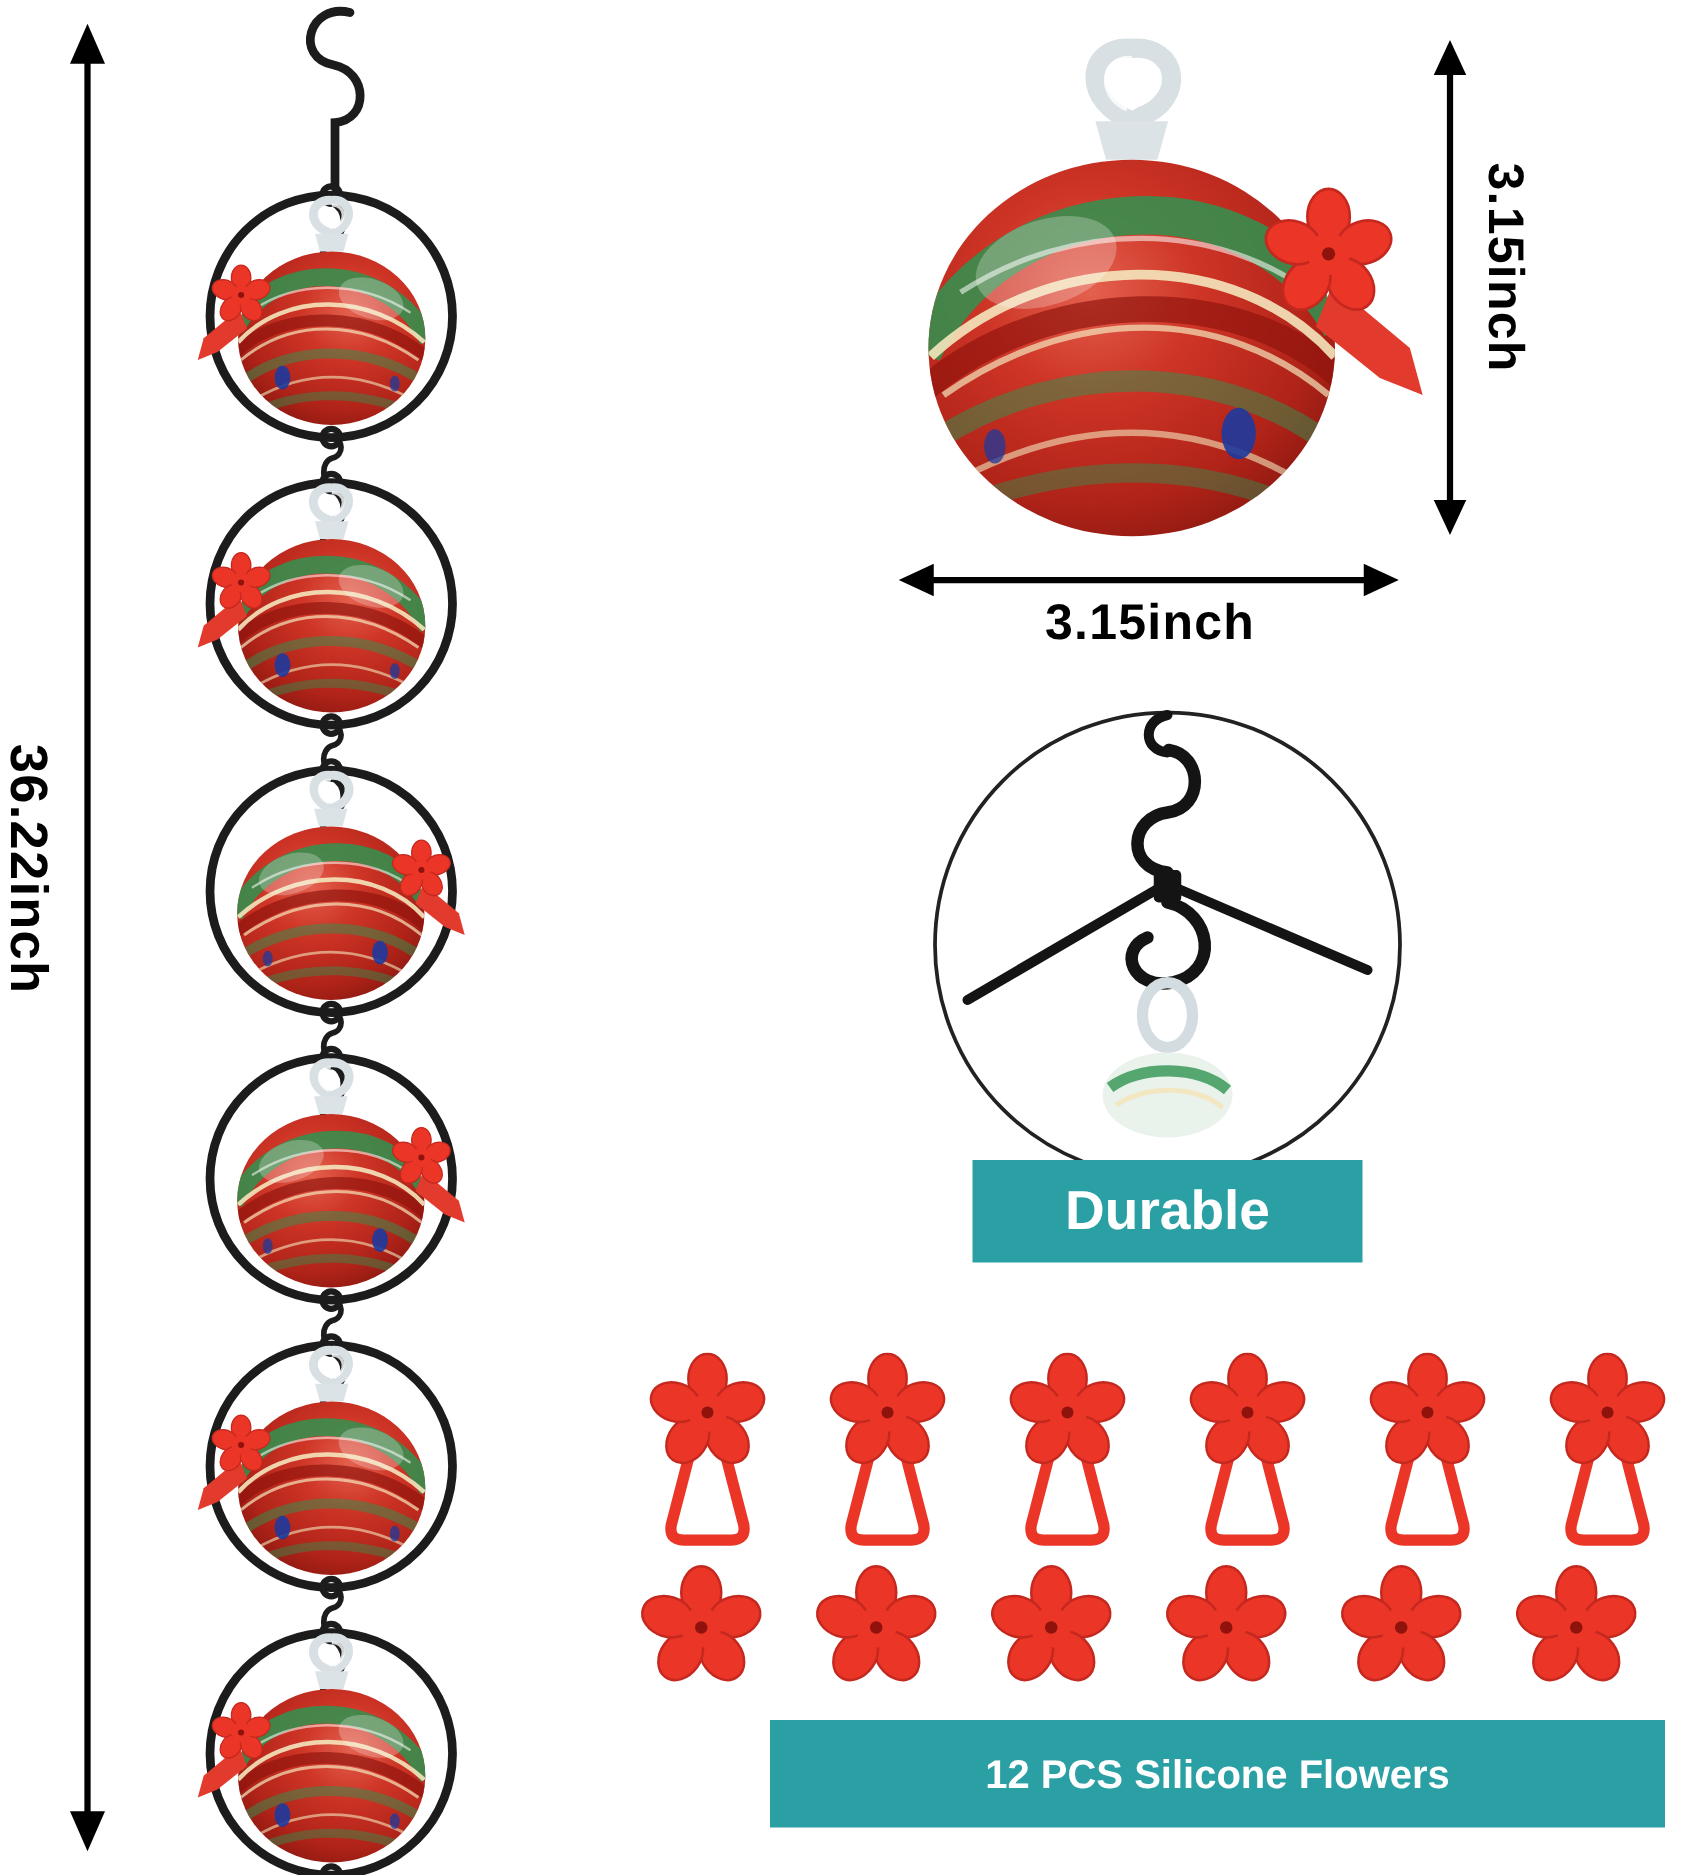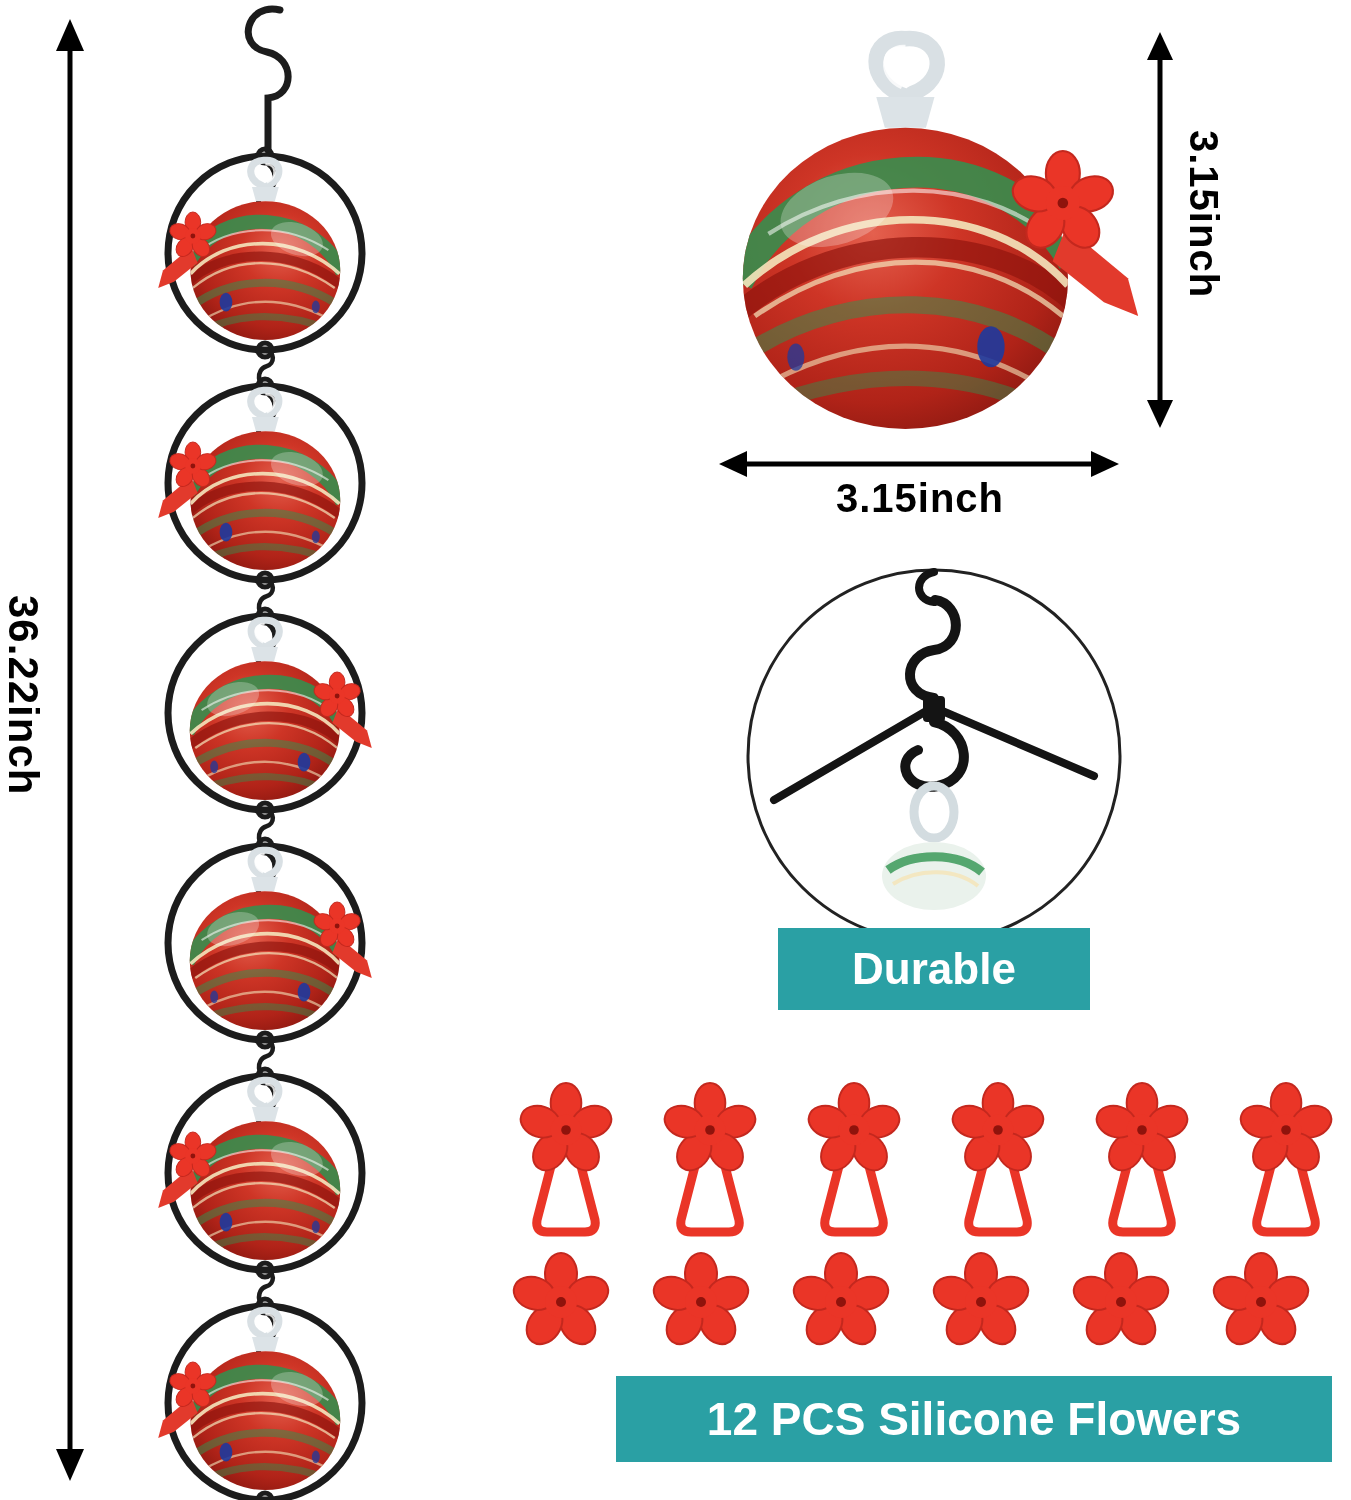--- a/index.html
+++ b/index.html
@@ -11,21 +11,21 @@
   .dim-label{
     font-weight:700;color:#000;font-size:42px;line-height:1;
     font-family:"Liberation Sans",sans-serif;letter-spacing:1px;white-space:nowrap;
   }
   .dim-vertical{writing-mode:vertical-rl}
   .badge{
     position:absolute;display:flex;align-items:center;justify-content:center;
     color:#fff;font-weight:700;text-align:center;
   }
   #durable-badge{left:778px;top:928px;width:312px;height:82px;font-size:44px}
-  #flowers-banner{left:616px;top:1376px;width:716px;height:86px;font-size:46px}
+  #flowers-banner{left:616px;top:1376px;width:716px;height:86px;font-size:32px}
   .flower-row{position:absolute;display:flex}
   #flower-row-hooks{left:505px;top:1082px;gap:22px}
   #flower-row-plain{left:505px;top:1250px;gap:28px}
   .flower-item{flex:0 0 auto}
   #dim-ball-width-label{left:775px;top:478px;width:290px;text-align:center}
 </style>
 </head>
 <body>
 
 <svg width="0" height="0" style="position:absolute" aria-hidden="true">

